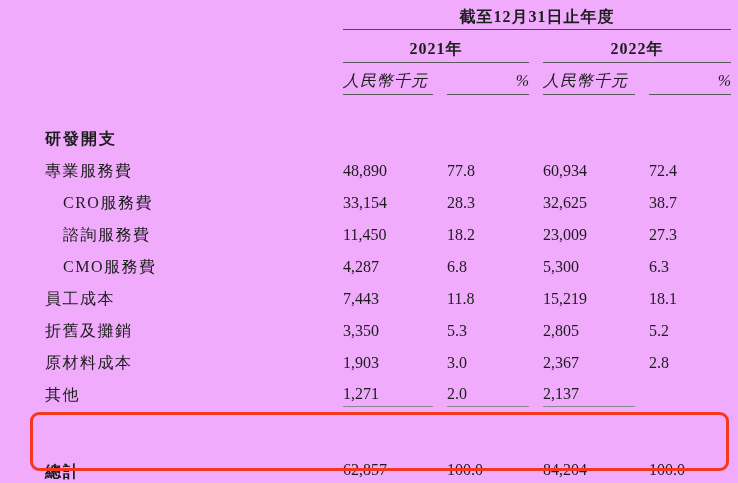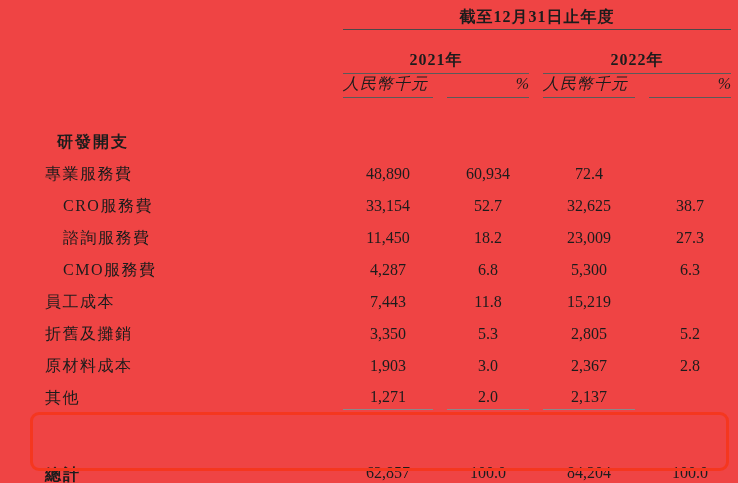--- a/index.html
+++ b/index.html
@@ -1,20 +1,20 @@
 <!DOCTYPE html>
 <html><head>
 <meta charset="utf-8">
 <style>
   html, body { margin: 0; padding: 0; background: #ffffff; }
   .page {
     position: relative;
     width: 738px;
     height: 483px;
-    background: #ef4444;
+    background: #f0abfc;
     font-family: "Liberation Serif", "DejaVu Serif", serif;
     color: #1c1c1c;
     overflow: hidden;
   }
   .tablewrap { position: absolute; left: 45px; top: 8px; width: 684px; }
 
   .row {
     display: grid;
     grid-template-columns: 284px 90px 82px 92px 82px;
     column-gap: 14px;
@@ -35,42 +35,41 @@
   }
   .h2row { margin-top: 10px; }
   .h2cell {
     text-align: center;
     font-weight: bold;
     font-size: 16px;
     line-height: 17px;
     letter-spacing: 1px;
     padding-bottom: 5px;
     border-bottom: 1.5px solid #5a5a5a;
-    margin-top: 11px;
   }
   .g2021 { grid-column: 2 / 4; }
   .g2022 { grid-column: 4 / 6; }
-  .h3row { margin-top: 0; }
+  .h3row { margin-top: 8px; }
   .h3cell {
     font-style: italic;
     font-size: 16px;
     line-height: 20px;
     padding-bottom: 3px;
     border-bottom: 1.5px solid #5a5a5a;
   }
   .unit { text-align: left; letter-spacing: 1px; }
   .pct  { text-align: right; }
 
   
   .tbody { margin-top: 28px; }
   .brow { height: 32px; align-items: center; }
   .label { font-size: 16px; letter-spacing: 1.5px; white-space: nowrap; }
-  .section .label { font-weight: bold; letter-spacing: 2px; margin-left: 12px; }
+  .section .label { font-weight: bold; letter-spacing: 2px; }
   .indent .label { padding-left: 18px; }
-  .num { text-align: center; font-size: 16px; line-height: 20px; }
+  .num { text-align: left; font-size: 16px; line-height: 20px; }
   .ruled .num { padding-bottom: 2px; border-bottom: 1.2px solid #8a8a8a; }
 
   
   .trow { margin-top: 44px; height: 34px; align-items: end; }
   .trow .label { font-weight: bold; letter-spacing: 2px; padding-bottom: 6px; }
   .trow .num { padding-bottom: 4px; border-bottom: 5px solid #161616; }
 
   
   .highlight-box {
     position: absolute;
@@ -108,28 +107,29 @@
 
     <div class="tbody">
 
       <div class="row brow section">
         <div class="label">研發開支</div>
       </div>
 
       <div class="row brow">
         <div class="label">專業服務費</div>
         <div class="num">48,890</div>
+        <div class="num">77.8</div>
         <div class="num">60,934</div>
         <div class="num">72.4</div>
       </div>
 
       <div class="row brow indent">
         <div class="label">CRO服務費</div>
         <div class="num">33,154</div>
-        <div class="num">52.7</div>
+        <div class="num">28.3</div>
         <div class="num">32,625</div>
         <div class="num">38.7</div>
       </div>
 
       <div class="row brow indent">
         <div class="label">諮詢服務費</div>
         <div class="num">11,450</div>
         <div class="num">18.2</div>
         <div class="num">23,009</div>
         <div class="num">27.3</div>
@@ -141,20 +141,21 @@
         <div class="num">6.8</div>
         <div class="num">5,300</div>
         <div class="num">6.3</div>
       </div>
 
       <div class="row brow">
         <div class="label">員工成本</div>
         <div class="num">7,443</div>
         <div class="num">11.8</div>
         <div class="num">15,219</div>
+        <div class="num">18.1</div>
       </div>
 
       <div class="row brow">
         <div class="label">折舊及攤銷</div>
         <div class="num">3,350</div>
         <div class="num">5.3</div>
         <div class="num">2,805</div>
         <div class="num">5.2</div>
       </div>
 

